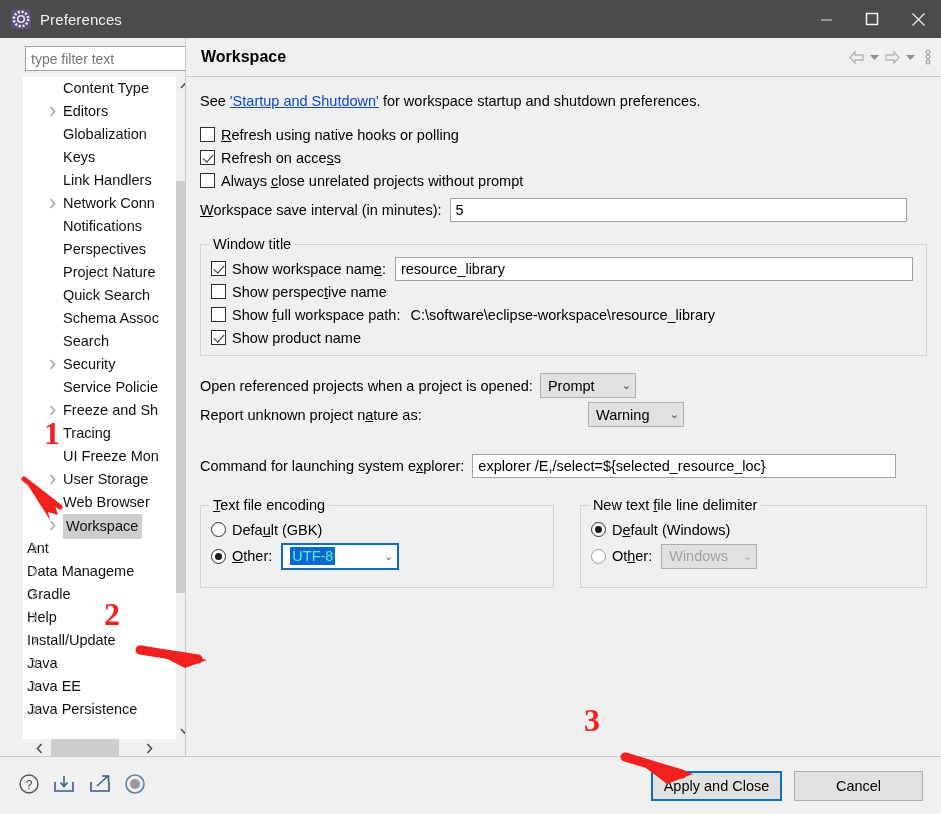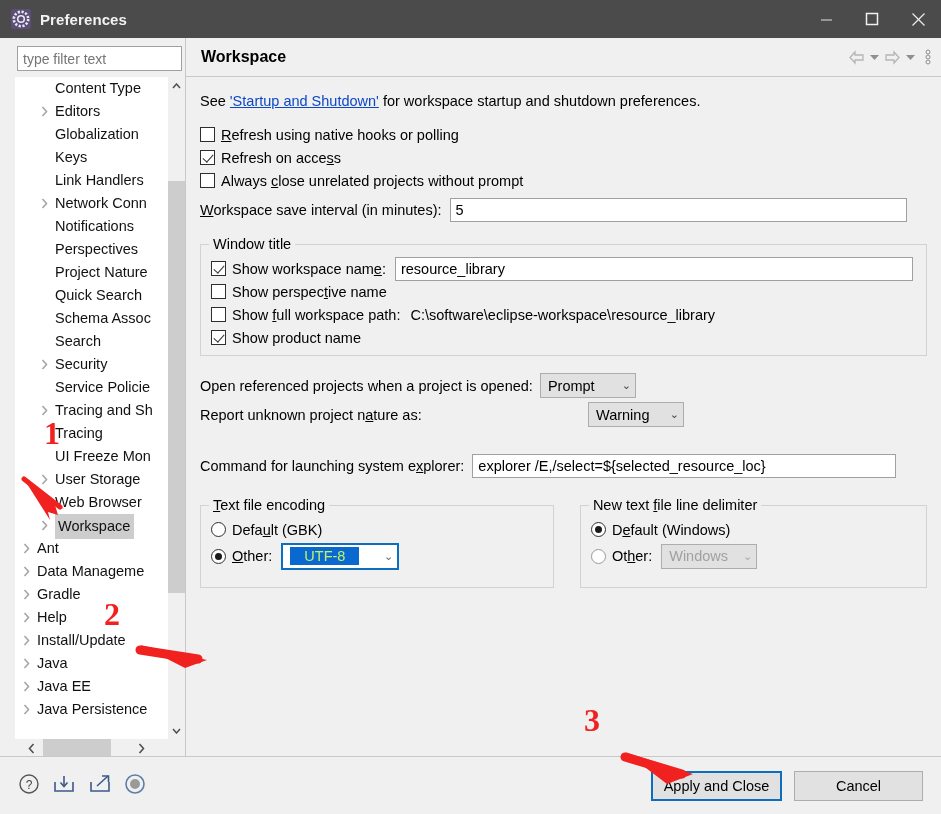--- a/index.html
+++ b/index.html
@@ -25,37 +25,36 @@
   .titlebar-icon {
     width: 20px; height: 20px; margin-left: 11px; margin-right: 9px;
     position: relative; flex: 0 0 auto;
     background: #5b4f78;
     border-radius: 2px;
   }
   .titlebar-icon svg { position: absolute; left: 1px; top: 1px; }
   .titlebar-title {
     color: #f2f2f2; font-size: 15px; letter-spacing: .1px;
     font-family: "Liberation Sans", sans-serif;
-    font-weight: bold;
   }
   .winbtns { margin-left: auto; display: flex; height: 38px; }
   .winbtn {
     width: 46px; height: 38px; display: flex; align-items: center; justify-content: center;
     color: #e6e6e6;
   }
 
   
   .dialog-body {
     position: absolute; left: 0; top: 38px; width: 941px; height: 718px;
     background: #f0f0f0;
   }
 
   
   .left-pane {
-    position: absolute; left: 8px; top: 0; width: 185px; height: 718px;
+    position: absolute; left: 16px; top: 0; width: 185px; height: 718px;
     background: #f0f0f0;
   }
   .filter-box {
     position: absolute; left: 9px; top: 8px; width: 165px; height: 25px;
     border: 1px solid #a0a0a0; background: #ffffff;
     font-size: 14px; color: #808080; padding: 2px 5px;
     font-family: "Liberation Sans", sans-serif;
     outline: none;
   }
   .tree-wrap {
@@ -73,21 +72,21 @@
   }
   .tree-item .twisty {
     position: absolute; width: 14px; height: 23px;
     display: flex; align-items: center; justify-content: center;
   }
   .tree-item .lbl { display: inline-block; }
   .tree-item.sel .lbl { background: #cdcdcd; padding: 1px 4px 1px 3px; }
   .tree-item.lvl2 .twisty { left: 22px; }
   .tree-item.lvl2 .lbl { margin-left: 40px; }
   .tree-item.lvl1 .twisty { left: 4px; }
-  .tree-item.lvl1 .lbl { margin-left: 22px; }
+  .tree-item.lvl1 .lbl { margin-left: 4px; }
 
   
   .vscroll {
     position: absolute; right: 0; top: 0; width: 17px; height: 662px;
     background: #f0f0f0;
   }
   .vscroll .arrow {
     width: 17px; height: 17px; display: flex; align-items: center; justify-content: center;
     color: #505050;
   }
@@ -183,21 +182,21 @@
     display: inline-flex; align-items: center; justify-content: space-between;
     font-size: 14.5px; color: #000; padding: 0 4px 0 7px;
     font-family: "Liberation Sans", sans-serif;
   }
   .combo .chev { color: #444; margin-left: 10px; font-size: 11px; }
   .combo.dis { color: #a0a0a0; }
   .combo.dis .chev { color: #a8a8a8; }
   .combo.white {
     background: #ffffff; border: 2px solid #0d6ebd;
   }
-  .combo.white .sel-text { background: #0a69d0; color: #bef264; padding: 1px 14px; }
+  .combo.white .sel-text { background: #0a69d0; color: #5eead4; padding: 1px 2px; }
 
   
   .btn {
     border: 1px solid #adadad; background: #e1e1e1; height: 29px;
     font-size: 14.5px; color: #000; display: inline-flex; align-items: center; justify-content: center;
     font-family: "Liberation Sans", sans-serif;
   }
   .btn.focus { border: 2px solid #0d6ebd; background: #e1e1e1; }
 
   
@@ -276,21 +275,21 @@
             <div class="tree-item lvl2"><span class="twisty">
                 <svg width="7" height="11" viewBox="0 0 7 11">
                   <polyline points="1.5,1 5.5,5.5 1.5,10" fill="none" stroke="#a6a6a6" stroke-width="1.6"></polyline>
                 </svg>
               </span><span class="lbl">Security</span></div>
             <div class="tree-item lvl2"><span class="lbl">Service Policie</span></div>
             <div class="tree-item lvl2"><span class="twisty">
                 <svg width="7" height="11" viewBox="0 0 7 11">
                   <polyline points="1.5,1 5.5,5.5 1.5,10" fill="none" stroke="#a6a6a6" stroke-width="1.6"></polyline>
                 </svg>
-              </span><span class="lbl">Tracing and Sh</span></div>
+              </span><span class="lbl">Freeze and Sh</span></div>
             <div class="tree-item lvl2"><span class="lbl">Tracing</span></div>
             <div class="tree-item lvl2"><span class="lbl">UI Freeze Mon</span></div>
             <div class="tree-item lvl2"><span class="twisty">
                 <svg width="7" height="11" viewBox="0 0 7 11">
                   <polyline points="1.5,1 5.5,5.5 1.5,10" fill="none" stroke="#a6a6a6" stroke-width="1.6"></polyline>
                 </svg>
               </span><span class="lbl">User Storage</span></div>
             <div class="tree-item lvl2"><span class="lbl">Web Browser</span></div>
             <div class="tree-item lvl2 sel"><span class="twisty">
                 <svg width="7" height="11" viewBox="0 0 7 11">

